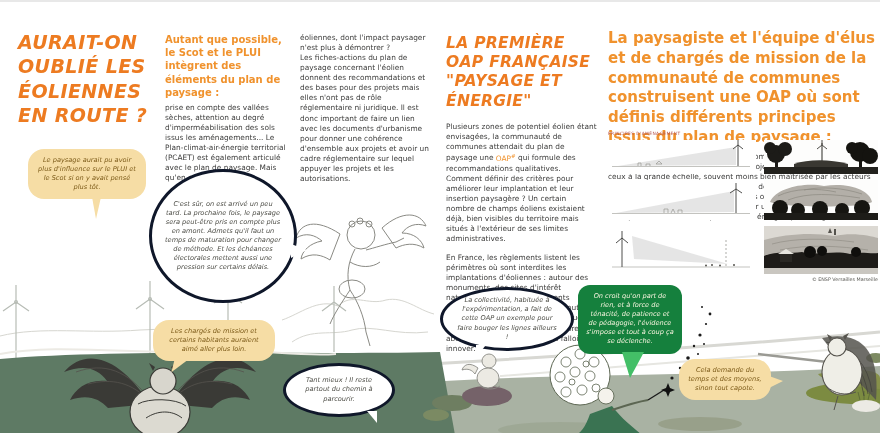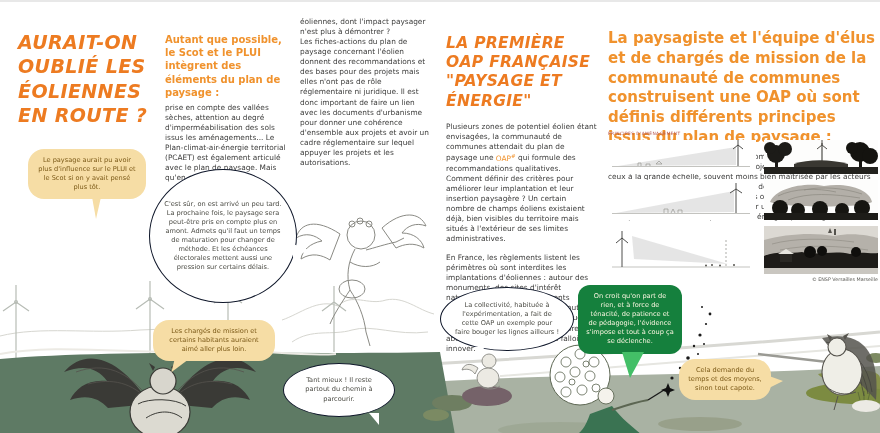--- a/index.html
+++ b/index.html
@@ -4,36 +4,36 @@
 <style>
   *{margin:0;padding:0;box-sizing:border-box}
   html,body{background:#e8e8e8;font-family:"DejaVu Sans",sans-serif}
   .page{position:relative;width:880px;height:433px;background:#fff;overflow:hidden;margin:2px auto}
   .bg{position:absolute;left:0;top:0}
   .main-title{position:absolute;left:18px;top:28px;width:148px;font-size:19px;line-height:1.28;font-weight:bold;font-style:italic;color:#ed7b21;letter-spacing:.4px}
   .col{position:absolute}
   .orange-head{color:#f0922d;font-weight:bold;font-size:10px;line-height:1.32;margin-bottom:4px}
   .body{font-size:7.4px;line-height:1.36;color:#3c3c3b;white-space:pre-line;text-align:left}
   .col1{left:165px;top:31px;width:127px}
-  .col2{left:300px;top:15px;width:133px}
+  .col2{left:300px;top:31px;width:133px}
   .col3{left:446px;top:32px;width:151px}
   .col3 .sec-title{font-size:15.5px;line-height:1.24;font-weight:bold;font-style:italic;color:#ed7b21;margin-bottom:11px;letter-spacing:.3px}
   .col3 .body{margin-bottom:9px}
   .oap{color:#f0922d;white-space:normal}
   .gloss{color:#f0922d;font-size:5.5px;vertical-align:super}
   .col4{left:608px;top:27px;width:268px}
   .col4 .orange-head{font-size:15px}
   .fig-area{position:absolute;left:608px;top:129px;width:270px}
   .fig-label{font-size:4.4px;color:#b5524b;letter-spacing:.4px;margin-bottom:4px}
   .fig-grid{display:grid;grid-template-columns:148px 114px;grid-template-rows:34px 40px 48px;column-gap:8px;row-gap:6px}
   .fig-grid svg{display:block;background:#fff}
   .credit{font-size:4.8px;color:#55544f;text-align:right;margin-top:3px;width:270px}
-  .bubble{position:absolute;font-size:6.6px;line-height:1.38;text-align:center;display:flex;align-items:center;justify-content:center}
+  .bubble{position:absolute;font-size:6.6px;line-height:1.38;text-align:center;font-style:italic;display:flex;align-items:center;justify-content:center}
   .cream{background:#f6dda5;color:#7c5a18;border-radius:16px;padding:7px 9px}
-  .whiteb{background:#fff;color:#4c4c45;border:1px solid #0f172a;border-radius:50%;padding:12px 13px}
+  .whiteb{background:#fff;color:#4c4c45;border:3px solid #0f172a;border-radius:50%;padding:12px 13px}
   .greenb{background:#15803d;color:#f8f4df;border-radius:12px;padding:7px 8px}
   .tail{position:absolute;width:0;height:0}
 </style>
 </head>
 <body>
 
 <div class="page">
 
   <svg class="bg" width="880" height="433" viewBox="0 0 880 433">
 

